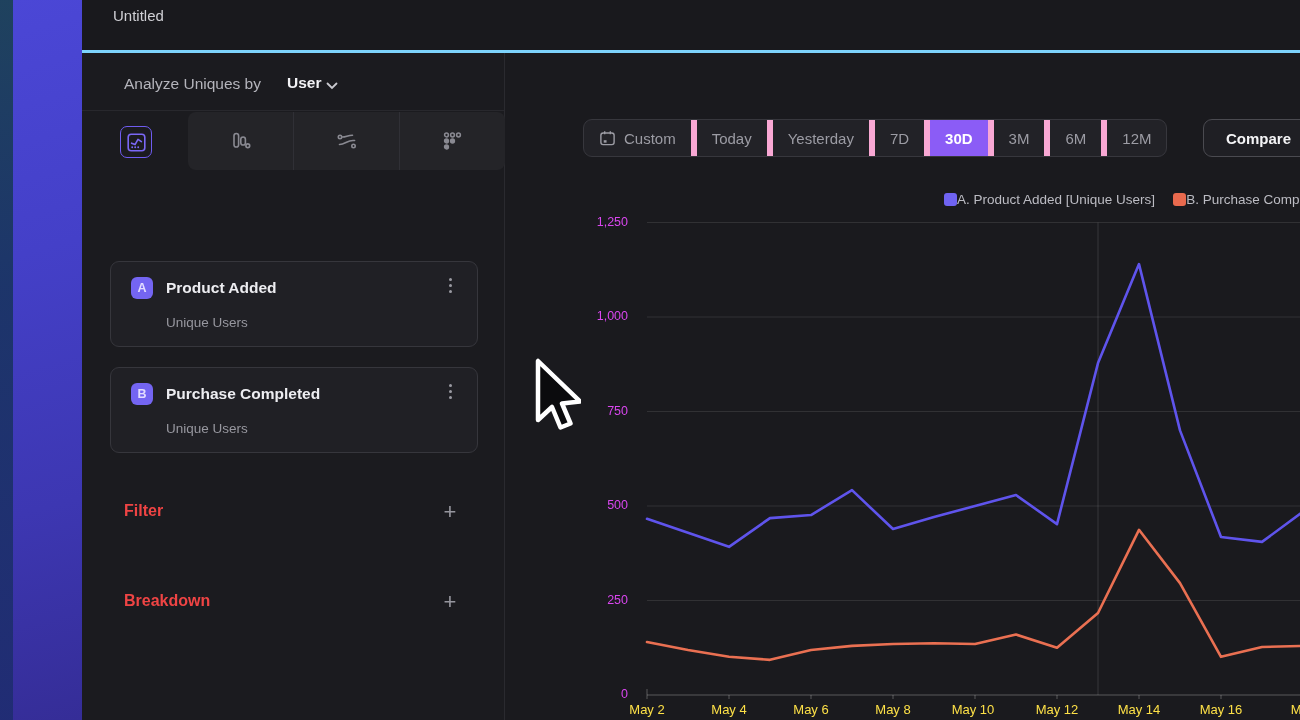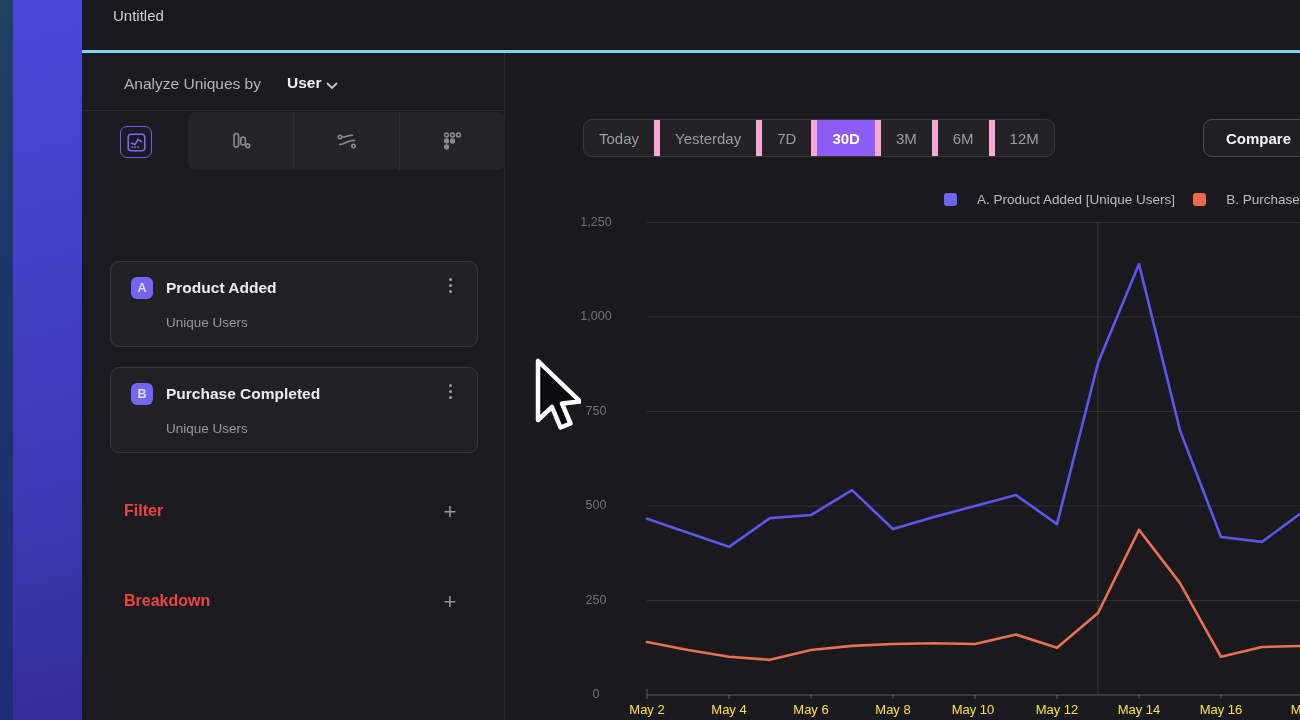--- a/index.html
+++ b/index.html
@@ -101,26 +101,26 @@
     display:flex; align-items:center; justify-content:flex-start; padding-left:22px;
     font-size:15px; font-weight:700; color:#f4f4f6; cursor:pointer;
   }
 
   
   .legend {
     left:944px; top:190px; width:356px; height:18px;
     display:flex; align-items:center; gap:18px;
     overflow:hidden; white-space:nowrap;
   }
-  .legend-item { display:flex; align-items:center; gap:20px; flex-shrink:0; }
+  .legend-item { display:flex; align-items:center; gap:0; flex-shrink:0; }
   .legend-swatch { width:13px; height:13px; border-radius:3px; }
   .legend-label { font-size:13.5px; color:#bcbcc3; }
 
   
-  .y-label { position:absolute; width:64px; text-align:center; font-size:12.5px; color:#737373; }
+  .y-label { position:absolute; width:64px; text-align:right; font-size:12.5px; color:#d946ef; }
   .x-label { position:absolute; transform:translateX(-50%); font-size:13px; color:#fde047; top:702px; }
 
   .cursor-wrap { left:531px; top:358px; width:50px; height:82px; pointer-events:none; }
 </style>
 </head>
 <body>
 
 <div class="abs bg-strip">
     <div class="edge"></div>
   </div>
@@ -200,20 +200,28 @@
   </div>
 
   <div class="section-title dim" style="left:42px; top:449px;">Filter</div>
   <div class="plus-btn" style="left:357px; top:449px;">+</div>
 
   <div class="section-title dim" style="left:42px; top:539px;">Breakdown</div>
   <div class="plus-btn" style="left:357px; top:539px;">+</div>
 </div>
 
 <div class="abs range-group" id="range-group">
+    <div class="range-btn">
+      <svg width="17" height="17" viewBox="0 0 18 18" fill="none" stroke="#9c9ca4" stroke-width="1.5">
+        <rect x="2" y="3.2" width="14" height="12.3" rx="2.4"></rect>
+        <path d="M6 1.4v3.2M12 1.4v3.2"></path>
+        <rect x="5" y="10.8" width="3" height="2.6" fill="#9c9ca4" stroke="none"></rect>
+      </svg>
+      <span>Custom</span>
+    </div>
     <div class="range-btn">
       <span>Today</span>
     </div>
     <div class="range-btn">
       <span>Yesterday</span>
     </div>
     <div class="range-btn">
       <span>7D</span>
     </div>
     <div class="range-btn selected">

